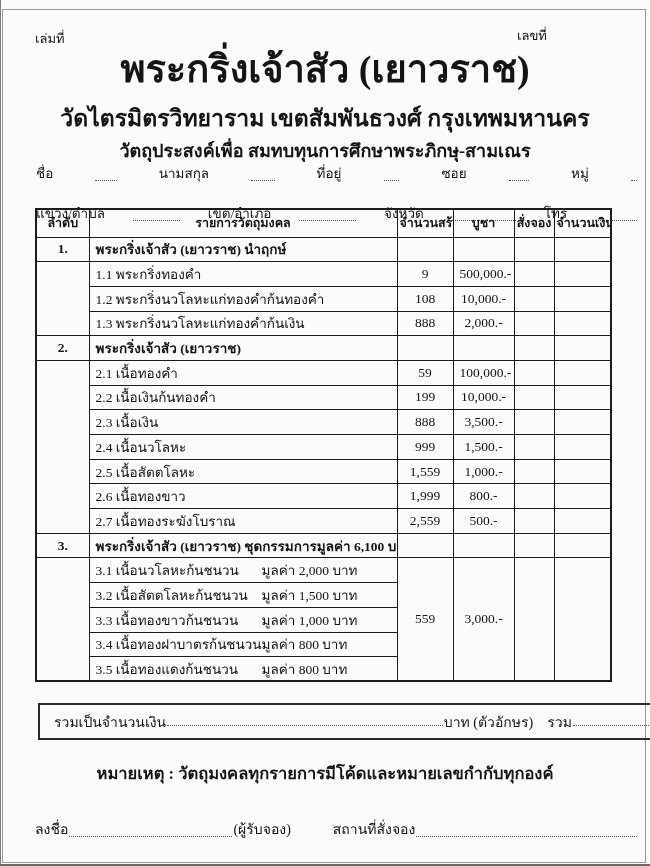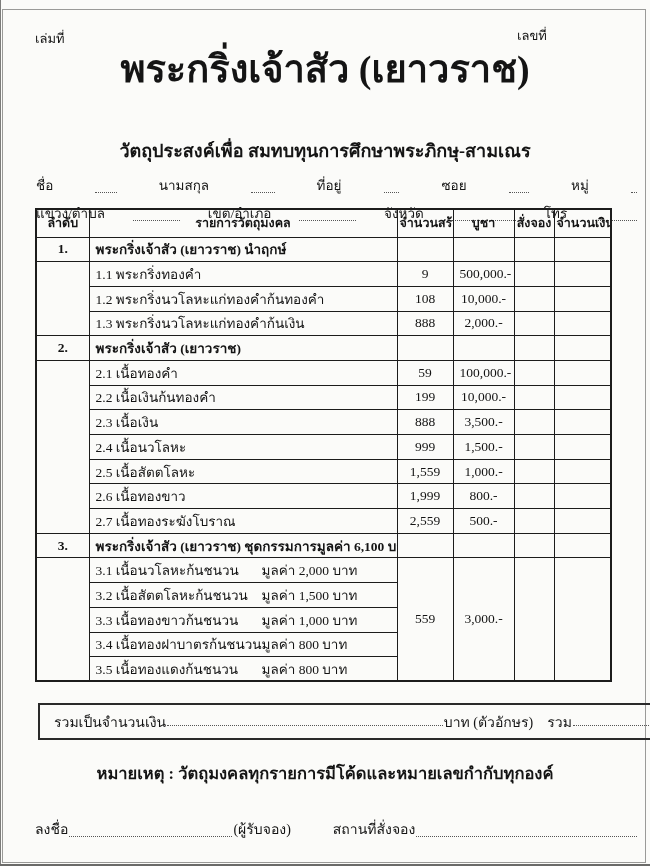--- a/index.html
+++ b/index.html
@@ -64,23 +64,24 @@
 
 <div class="page">
   <div class="frame"></div>
   <div class="scan-left"></div>
   <div class="scan-bottom"></div>
 
   <div class="abs small-label" style="left:35px;top:28px;">เล่มที่</div>
   <div class="abs small-label" style="left:517px;top:25px;">เลขที่</div>
 
   <div class="abs center main-title" style="top:49px;">พระกริ่งเจ้าสัว  (เยาวราช)</div>
+  <div class="abs center temple-line" style="top:100px;">วัดไตรมิตรวิทยาราม  เขตสัมพันธวงศ์  กรุงเทพมหานคร</div>
   <div class="abs center purpose-line" style="top:136px;">วัตถุประสงค์เพื่อ  สมทบทุนการศึกษาพระภิกษุ-สามเณร</div>
 
-  <div class="abs fieldrow" style="top:176px;gap:40px;">
+  <div class="abs fieldrow" style="top:164px;gap:40px;">
     <span class="lbl">ชื่อ</span>
     <span class="dots" style="flex-grow:105;"></span>
     <span class="lbl">นามสกุล</span>
     <span class="dots" style="flex-grow:115;"></span>
     <span class="lbl">ที่อยู่</span>
     <span class="dots" style="flex-grow:78;"></span>
     <span class="lbl">ซอย</span>
     <span class="dots" style="flex-grow:100;"></span>
     <span class="lbl">หมู่</span>
     <span class="dots" style="flex-grow:30;"></span>

